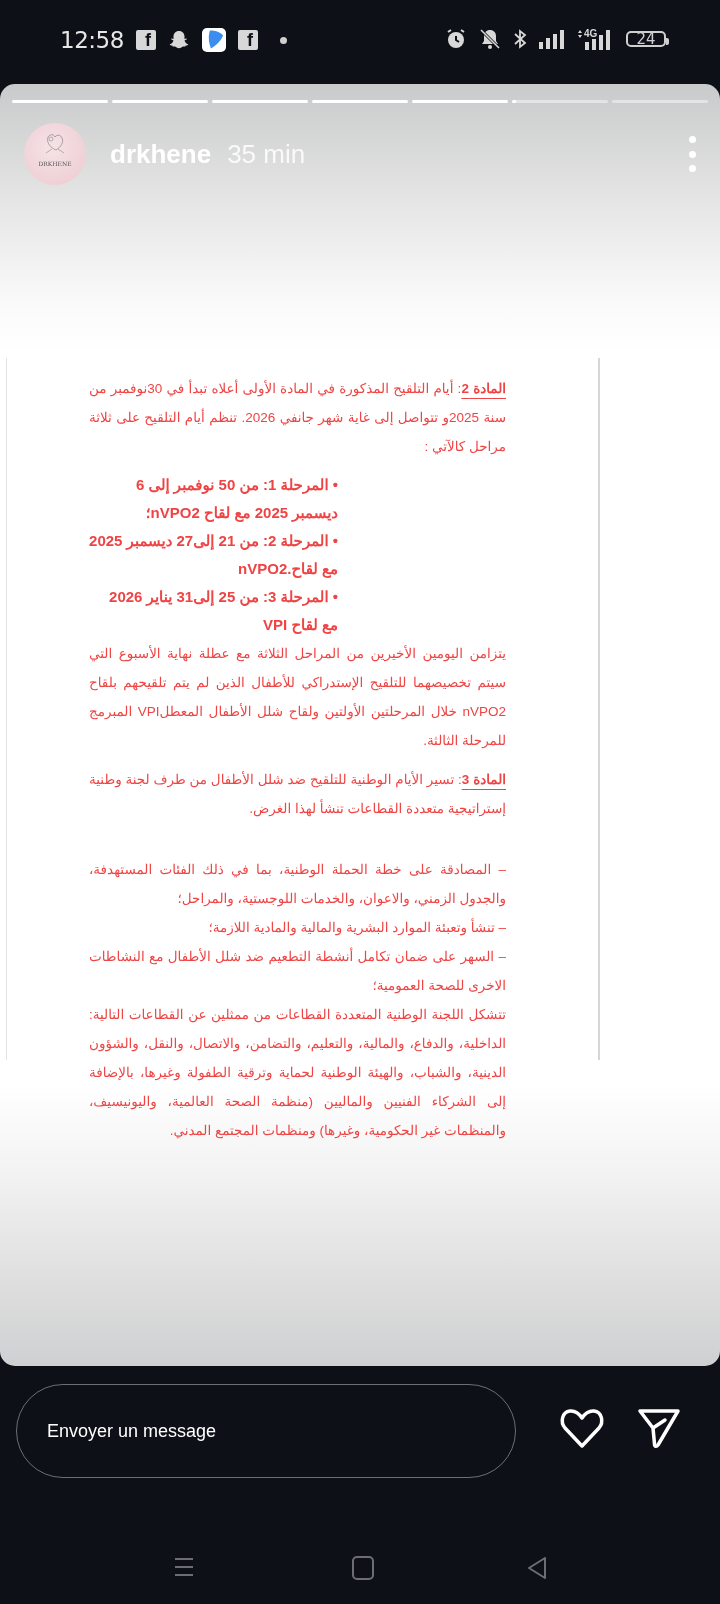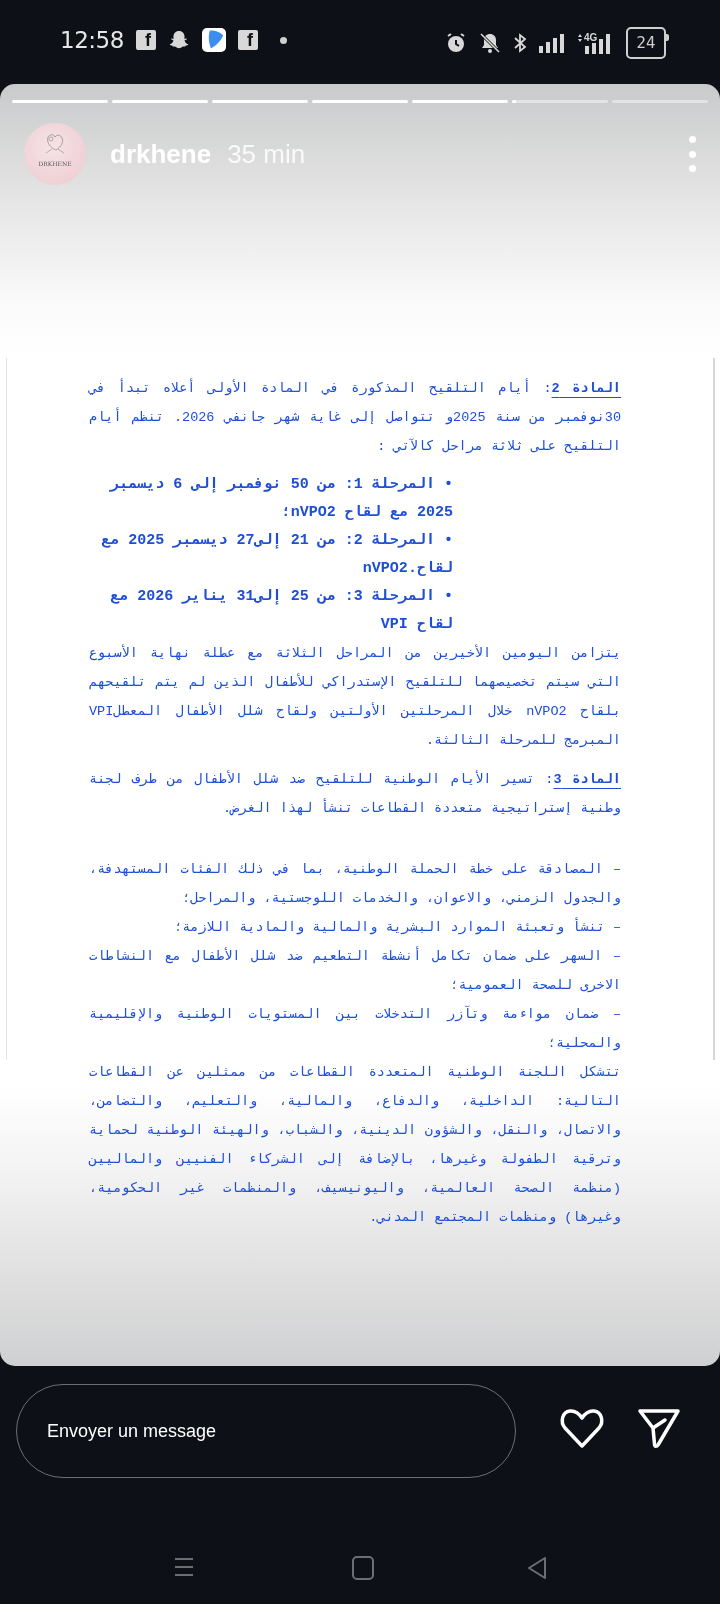--- a/index.html
+++ b/index.html
@@ -8,43 +8,43 @@
 
   
   .statusbar { position: absolute; left: 0; top: 0; width: 720px; height: 84px; background: #0d1016; padding-left: 47px; }
   .sb-time { position: absolute; left: 60px; top: 27px; font-size: 23px; color: #e6e6e6; font-family: "DejaVu Sans", sans-serif; letter-spacing: -0.5px; }
   .sb-left-icons { position: absolute; left: 136px; top: 28px; display: flex; align-items: center; gap: 12px; }
   .sb-right-icons { position: absolute; left: 444px; top: 27px; display: flex; align-items: center; gap: 10px; }
   .ic { display: inline-flex; align-items: center; justify-content: center; }
   .fb { width: 20px; height: 20px; background: #d8d8d8; border-radius: 2px; color: #0d1016; font-weight: bold; font-size: 18px; font-family: "Liberation Sans", sans-serif; line-height: 20px; padding-left: 4px; }
   .shield-app { width: 24px; height: 24px; background: #fff; border-radius: 5px; }
   .dot { width: 7px; height: 7px; border-radius: 50%; background: #cfcfcf; margin-left: 10px; }
-  .battery { width: 40px; height: 32px; border: 2px solid #cfcfcf; border-radius: 5px; font-size: 15px; color: #cfcfcf; line-height: 16px; text-align: right; position: relative; font-family: "DejaVu Sans", sans-serif; }
+  .battery { width: 40px; height: 16px; border: 2px solid #cfcfcf; border-radius: 5px; font-size: 15px; color: #cfcfcf; line-height: 16px; text-align: right; position: relative; font-family: "DejaVu Sans", sans-serif; }
   .battery::after { content: ""; position: absolute; right: -5px; top: 5px; width: 3px; height: 7px; background: #cfcfcf; border-radius: 0 2px 2px 0; }
 
   
   .story { position: absolute; left: 0; top: 84px; width: 720px; height: 1282px; border-radius: 15px; overflow: hidden;
            background: linear-gradient(to bottom, #c9cacb 0px, #e6e6e6 120px, #fafafa 220px, #ffffff 270px, #ffffff 1000px, #f4f4f4 1080px, #dedede 1200px, #cfd0d2 1282px); }
   .progress { position: absolute; left: 12px; top: 16px; width: 696px; display: flex; gap: 4px; }
   .seg { flex: 1; height: 3px; border-radius: 2px; background: rgba(255,255,255,0.45); overflow: hidden; }
   .seg .fill { height: 100%; background: #ffffff; }
 
   .story-header { position: absolute; left: 24px; top: 38px; width: 680px; height: 64px; display: flex; align-items: center; }
   .avatar { width: 62px; height: 62px; border-radius: 50%; background: radial-gradient(circle at 45% 40%, #f6e3e6, #ecc9cf); position: relative; overflow: hidden; }
   .avatar .lbl { position: absolute; left: 0; right: 0; top: 37px; text-align: center; font-size: 6px; color: #555; font-family: "DejaVu Serif", serif; letter-spacing: 0; }
   .avatar svg { position: absolute; left: 18px; top: 10px; }
   .username { margin-left: 24px; font-size: 26px; font-weight: bold; color: #ffffff; }
   .time-ago { margin-left: 16px; font-size: 26px; color: rgba(255,255,255,0.85); }
   .more-btn { position: absolute; right: 18px; top: 12px; width: 20px; height: 36px; display: flex; flex-direction: column; justify-content: space-between; align-items: center; }
   .more-btn span { width: 7px; height: 7px; border-radius: 50%; background: #fff; }
 
   
-  .doc { position: absolute; left: 6px; top: 274px; width: 709px; height: 702px; background: #fff;
+  .doc { position: absolute; left: 6px; top: 274px; width: 594px; height: 702px; background: #fff;
          border-left: 1px solid #e3e3e3; border-right: 2px solid #d6d6d6; direction: rtl;
-         font-family: Liberation Mono, monospace; color: #1d4ed8; }
+         font-family: Liberation Sans, sans-serif; color: #ef4444; }
   .doc-inner { position: absolute; right: 92px; left: 82px; top: 16px; }
   .p { font-size: 13.5px; line-height: 29px; text-align: justify; text-align-last: right; }
   .b { font-weight: bold; }
   .u { text-decoration: underline; text-underline-offset: 5px; }
   .phase { font-size: 15px; font-weight: bold; line-height: 28px; padding-right: 168px; }
   .phase::before { content: "• "; }
   .gap8 { height: 10px; }
   .gap14 { height: 16px; }
   .dash::before { content: "– "; }
 
@@ -179,21 +179,20 @@
       <p class="p">يتزامن اليومين الأخيرين من المراحل الثلاثة مع عطلة نهاية الأسبوع التي سيتم تخصيصهما للتلقيح الإستدراكي للأطفال الذين لم يتم تلقيحهم بلقاح nVPO2 خلال المرحلتين الأولتين ولقاح شلل الأطفال المعطلVPI المبرمج للمرحلة الثالثة.</p>
       <div class="gap8"></div>
       <p class="p">
         <span class="b u">المادة 3</span><span>: تسير الأيام الوطنية للتلقيح ضد شلل الأطفال من طرف لجنة وطنية إستراتيجية متعددة القطاعات تنشأ لهذا الغرض.</span>
       </p>
       <div class="gap14"></div>
       <div class="gap14"></div>
       <p class="p dash">المصادقة على خطة الحملة الوطنية، بما في ذلك الفئات المستهدفة، والجدول الزمني، والاعوان، والخدمات اللوجستية، والمراحل؛</p>
       <p class="p dash">تنشأ وتعبئة الموارد البشرية والمالية والمادية اللازمة؛</p>
       <p class="p dash">السهر على ضمان تكامل أنشطة التطعيم ضد شلل الأطفال مع النشاطات الاخرى للصحة العمومية؛</p>
-      <p class="p dash">ضمان مواءمة وتآزر التدخلات بين المستويات الوطنية والإقليمية والمحلية؛</p>
       <p class="p">تتشكل اللجنة الوطنية المتعددة القطاعات من ممثلين عن القطاعات التالية: الداخلية، والدفاع، والمالية، والتعليم، والتضامن، والاتصال، والنقل، والشؤون الدينية، والشباب، والهيئة الوطنية لحماية وترقية الطفولة وغيرها، بالإضافة إلى الشركاء الفنيين والماليين (منظمة الصحة العالمية، واليونيسيف، والمنظمات غير الحكومية، وغيرها) ومنظمات المجتمع المدني.</p>
     </div>
   </div>
 </div>
 
 <div class="reply">
   <input type="text" placeholder="Envoyer un message" style="">
 </div>
 <div class="heart">
   <svg width="48" height="44" viewBox="0 0 48 44">

